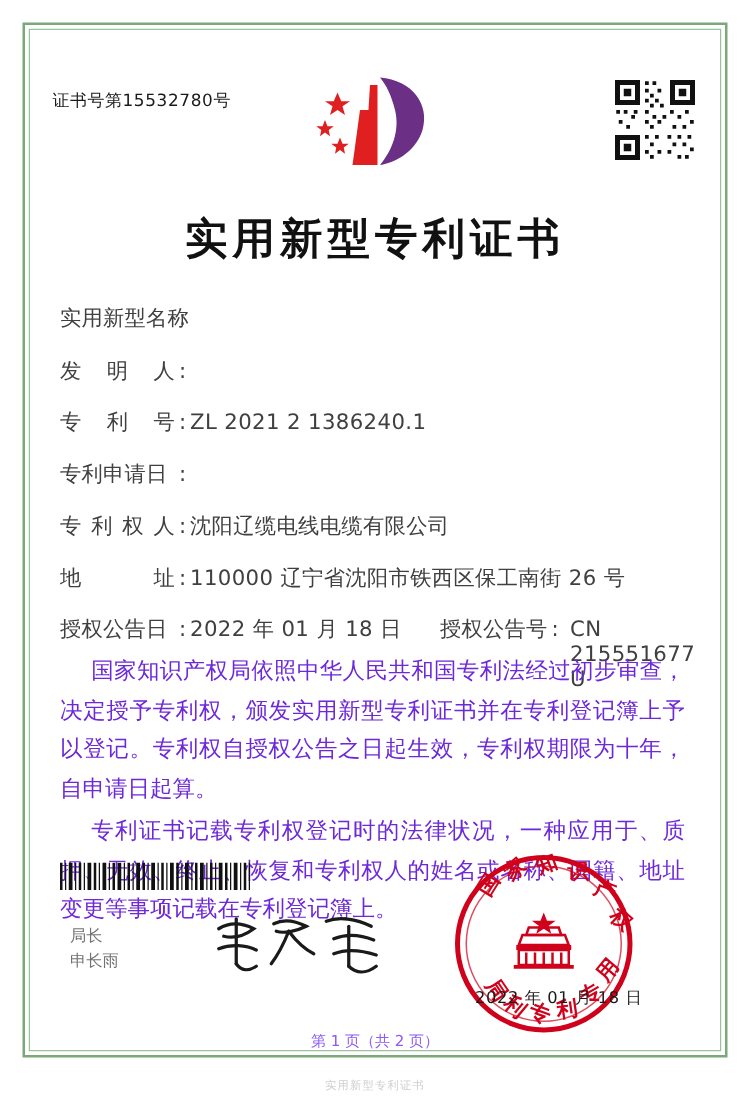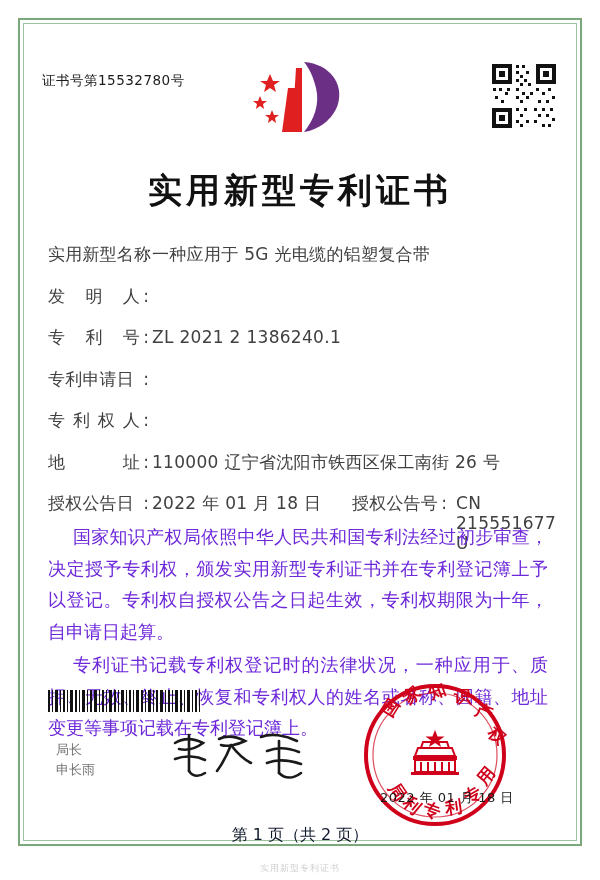--- a/index.html
+++ b/index.html
@@ -172,22 +172,22 @@
     color: #1a1a1a;
     font-family: "DejaVu Sans", sans-serif;
     letter-spacing: 0.5px;
   }
   .page-no {
     position: absolute;
     left: 0;
     right: 0;
     top: 825px;
     text-align: center;
-    font-size: 16px;
-    color: #0f172a;
+    font-size: 12px;
+    color: #8b5cf6;
     font-family: "DejaVu Sans", sans-serif;
   }
   .footer-faint {
     position: absolute;
     left: 0;
     right: 0;
     top: 862px;
     text-align: center;
     font-size: 9px;
     color: #cfcfcf;
@@ -278,21 +278,20 @@
       </g>
     </svg>
   </div>
 
   <div class="title">实用新型专利证书</div>
 
   <div class="fields">
     <div class="field-row">
       <span class="field-label">实用新型名称</span>
       <span class="field-colon">:</span>
-      <span class="field-value">一种应用于 5G 光电缆的铝塑复合带</span>
     </div>
     <div class="field-row">
       <span class="field-label spread">
           <span>发</span>
           <span>明</span>
           <span>人</span>
         </span>
       <span class="field-colon">:</span>
     </div>
     <div class="field-row">
@@ -309,20 +308,21 @@
       <span class="field-colon">:</span>
     </div>
     <div class="field-row">
       <span class="field-label spread">
           <span>专</span>
           <span>利</span>
           <span>权</span>
           <span>人</span>
         </span>
       <span class="field-colon">:</span>
+      <span class="field-value">沈阳辽缆电线电缆有限公司</span>
     </div>
     <div class="field-row">
       <span class="field-label spread">
           <span>地</span>
           <span>址</span>
         </span>
       <span class="field-colon">:</span>
       <span class="field-value">110000 辽宁省沈阳市铁西区保工南街 26 号</span>
     </div>
     <div class="field-row dual">

